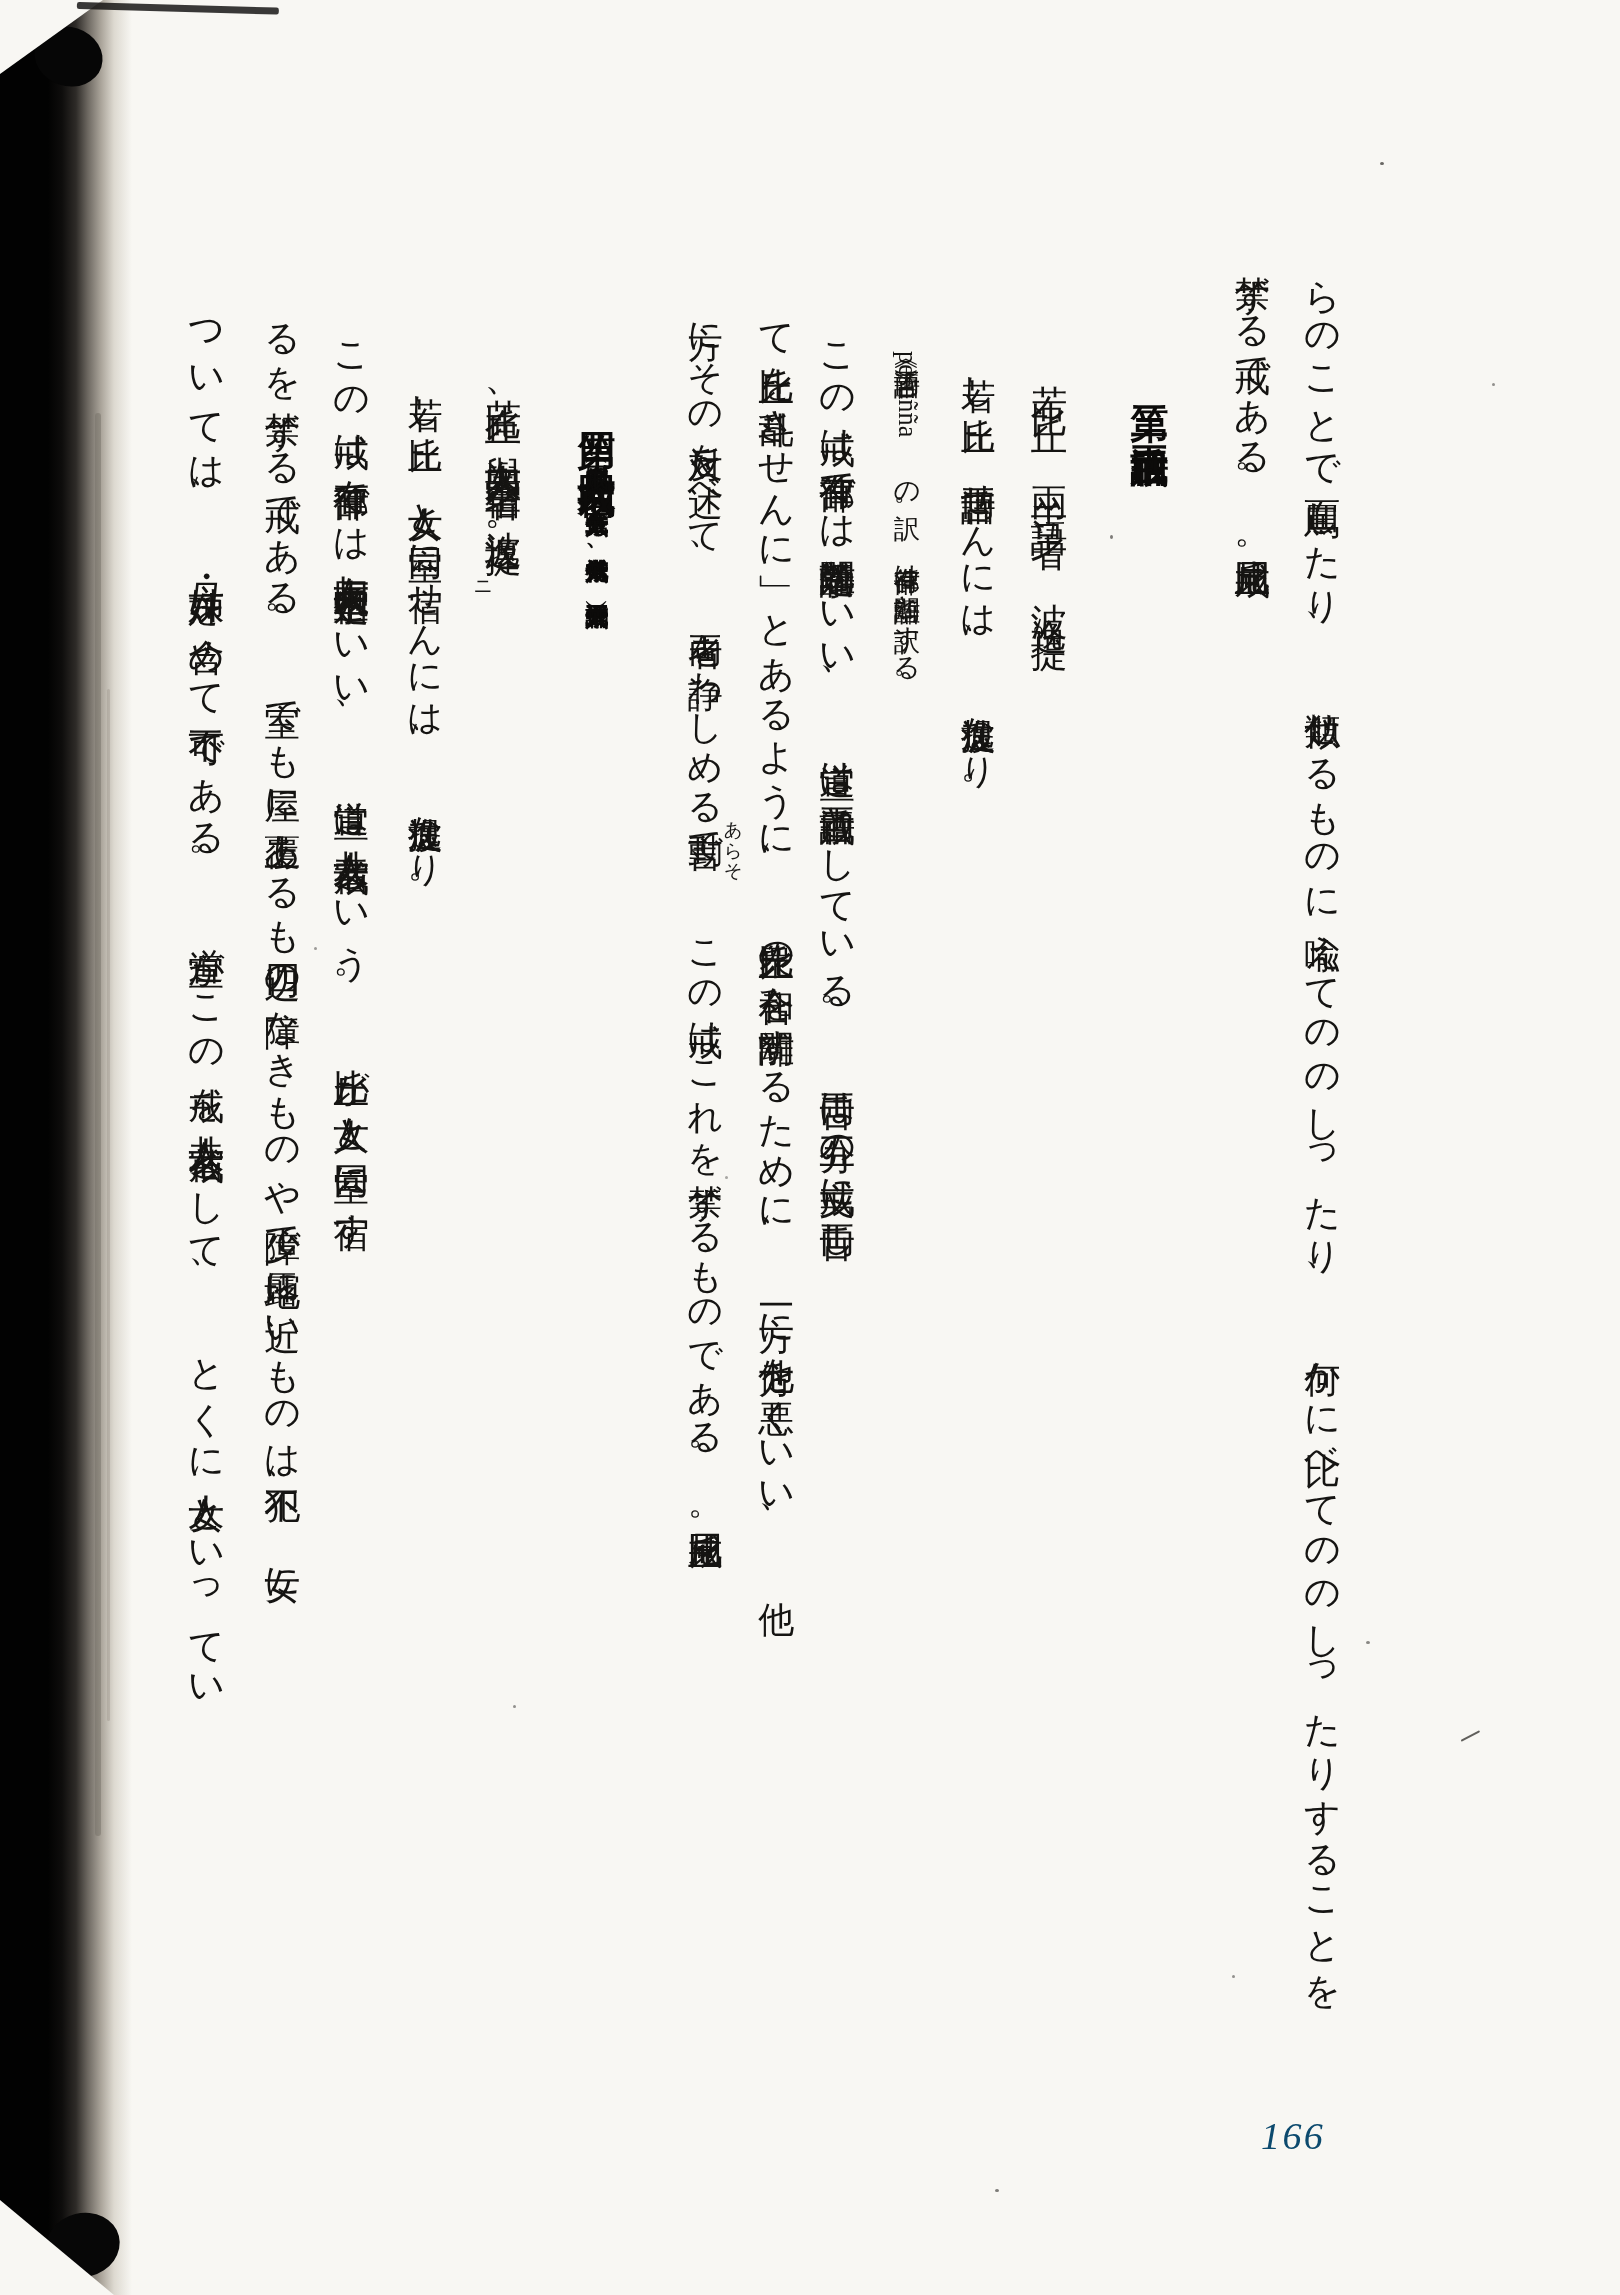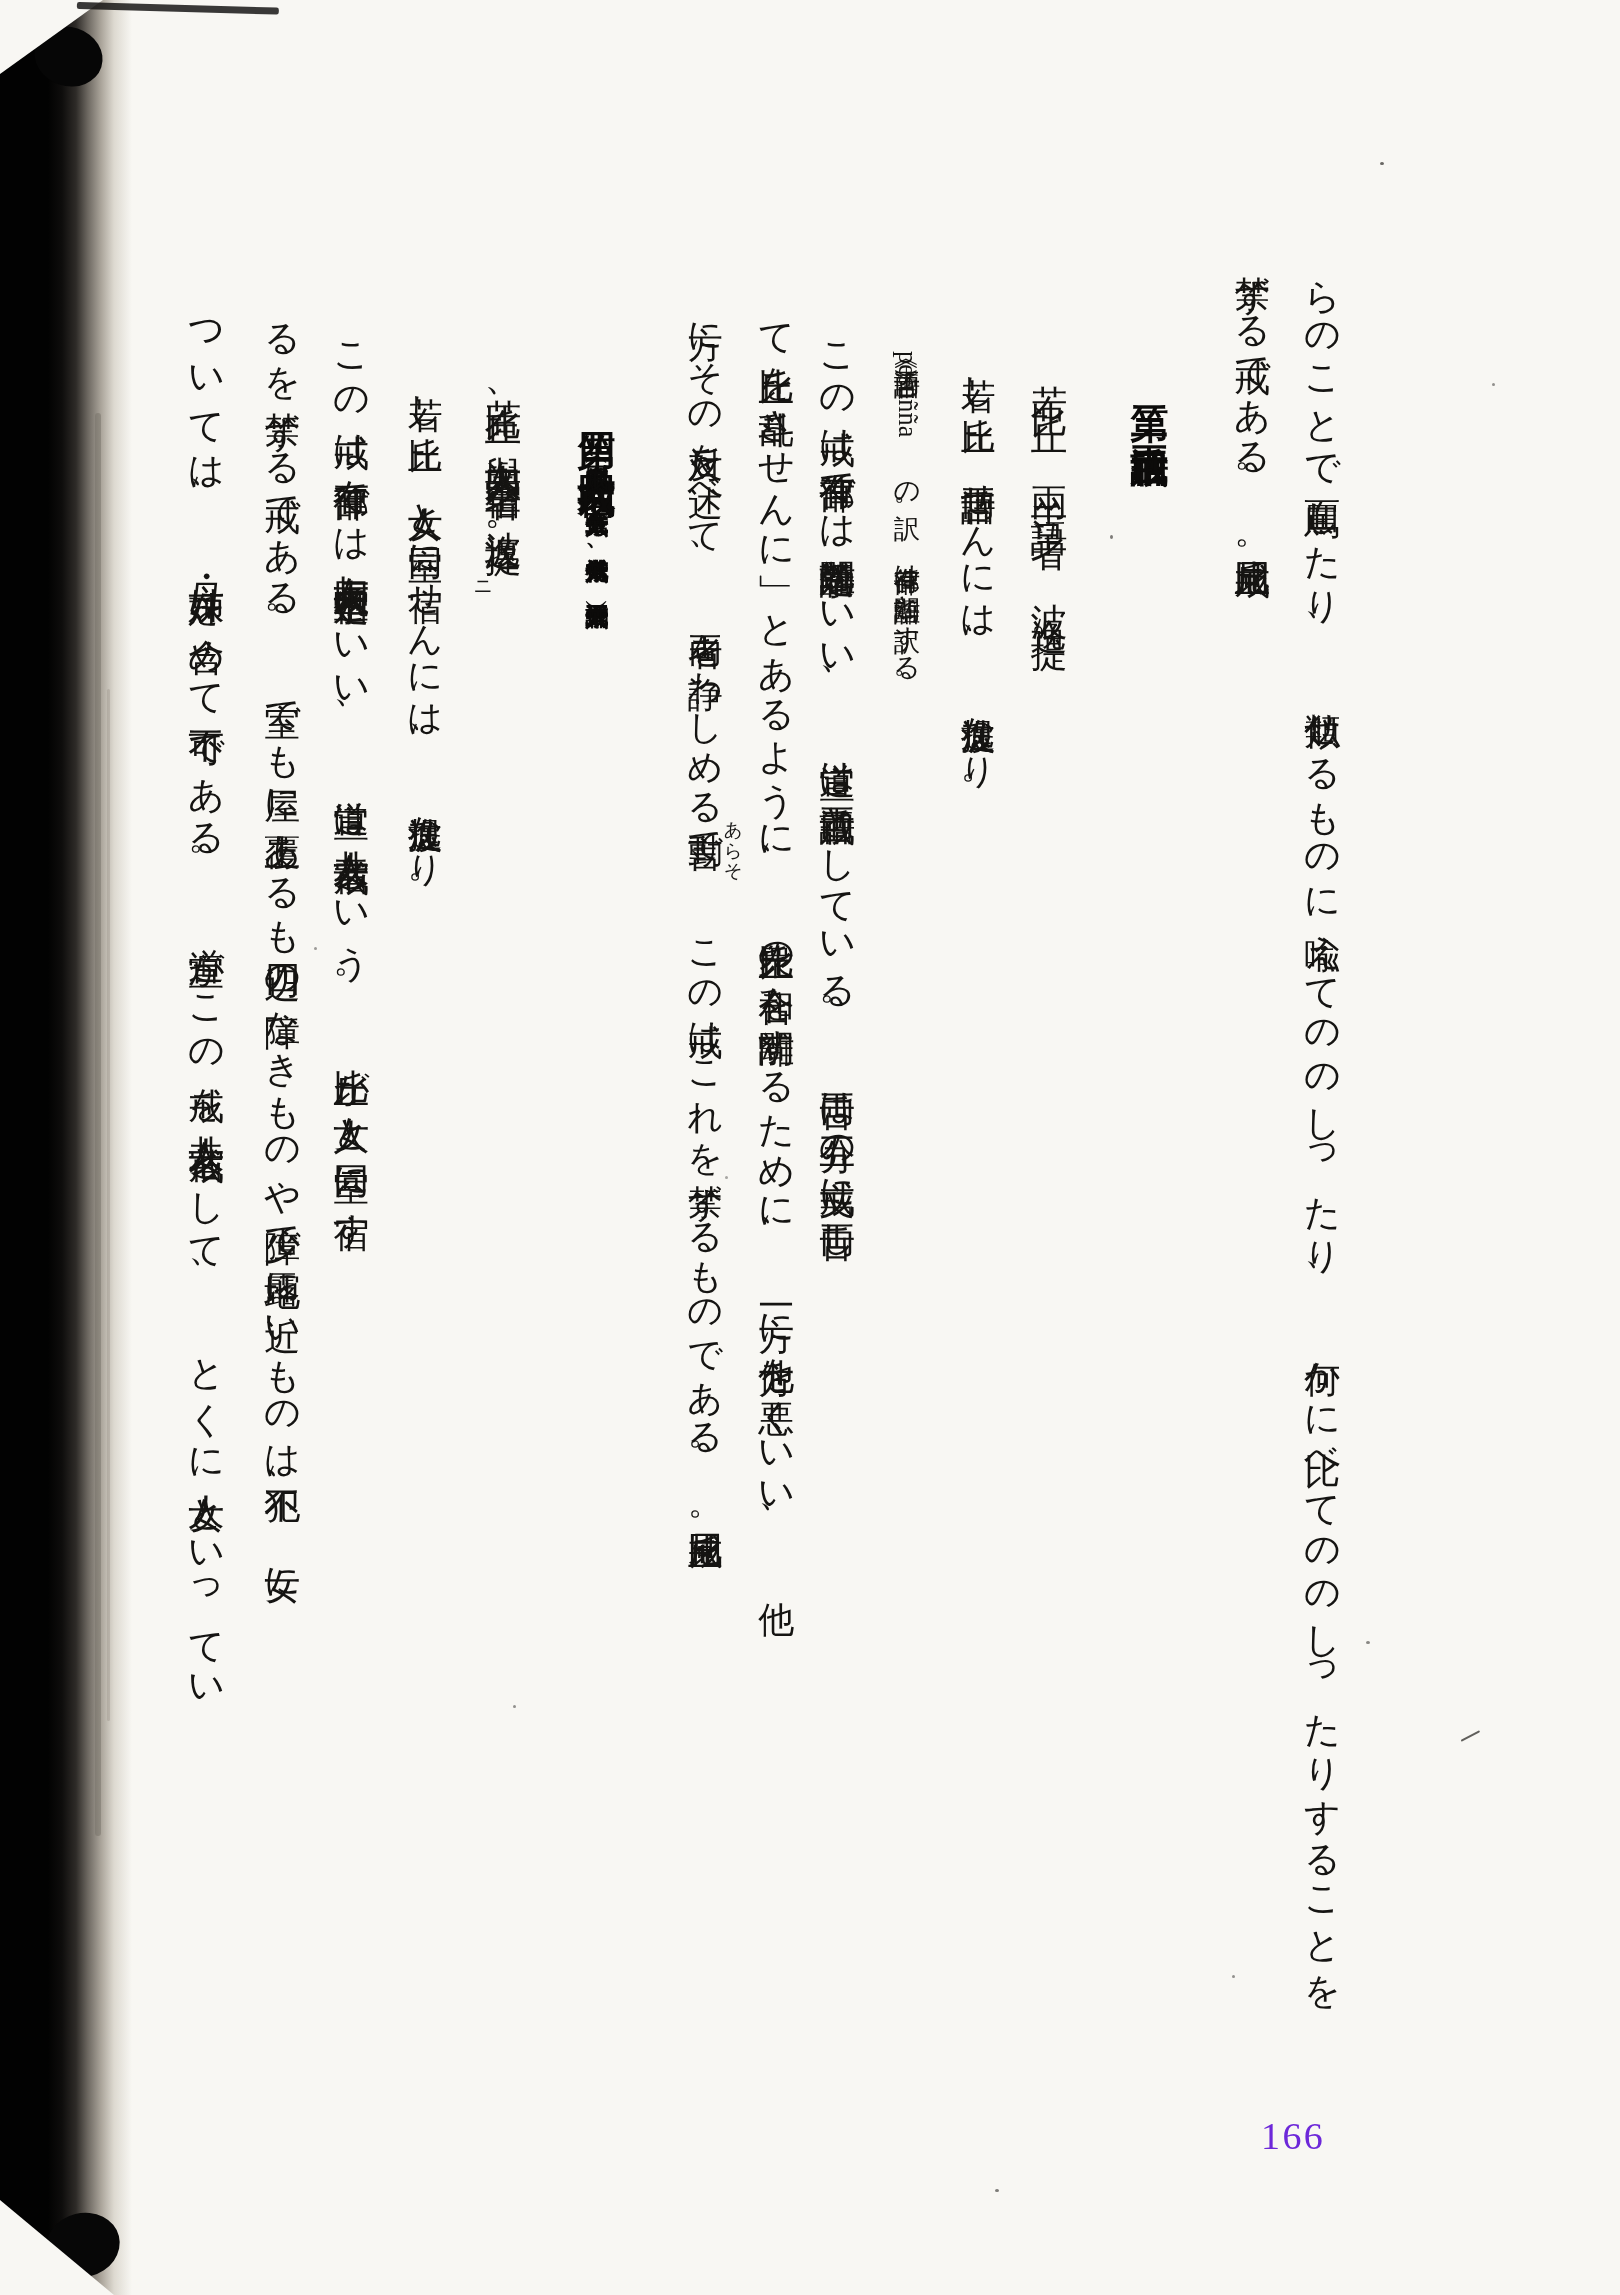--- a/index.html
+++ b/index.html
@@ -22,22 +22,23 @@
   .kanbun-wide  { font-size:37px; letter-spacing:16px; }
   .kanbun-tight { font-size:37px; letter-spacing:4.8px; }
   .kundoku { font-size:35px; letter-spacing:0; }
   .note    { font-size:26.4px; letter-spacing:0; }
   .heading { font-size:38px; font-weight:bold; letter-spacing:0.8px; color:#0c0b0a; }
   .heading .h-small { font-size:23px; font-weight:bold; letter-spacing:0; }
   .ruby-small { font-size:18.4px; letter-spacing:0; color:#1a1918; }
   .kaeriten   { font-size:19px; letter-spacing:0; color:#1a1918; }
   .pagenum {
     position:absolute; left:1261px; top:2114px;
-    font-size:38px; letter-spacing:2.4px; color:#6d28d9;
+    font-size:38px; letter-spacing:2.4px; color:#0c4a6e;
     font-family:"Liberation Serif","DejaVu Serif",serif;
+    font-style:italic;
   }
   
   .gutter {
     position:absolute; left:0; top:0; width:132px; height:100%;
     background:linear-gradient(to right,
       #020202 0px, #020202 48px, #0e0d0c 62px, #2e2b28 76px,
       #6e6962 88px, #aaa49a 101px, #ddd9d0 114px, rgba(248,247,243,0) 132px);
   }
   .gutter-streak1 { position:absolute; left:95px; top:18%; width:5.6px; height:62%; background:#716c64; opacity:.45; border-radius:3.2px; }
   .gutter-streak2 { position:absolute; left:107px; top:30%; width:3.2px; height:45%; background:#9a948a; opacity:.4; border-radius:3.2px; }

